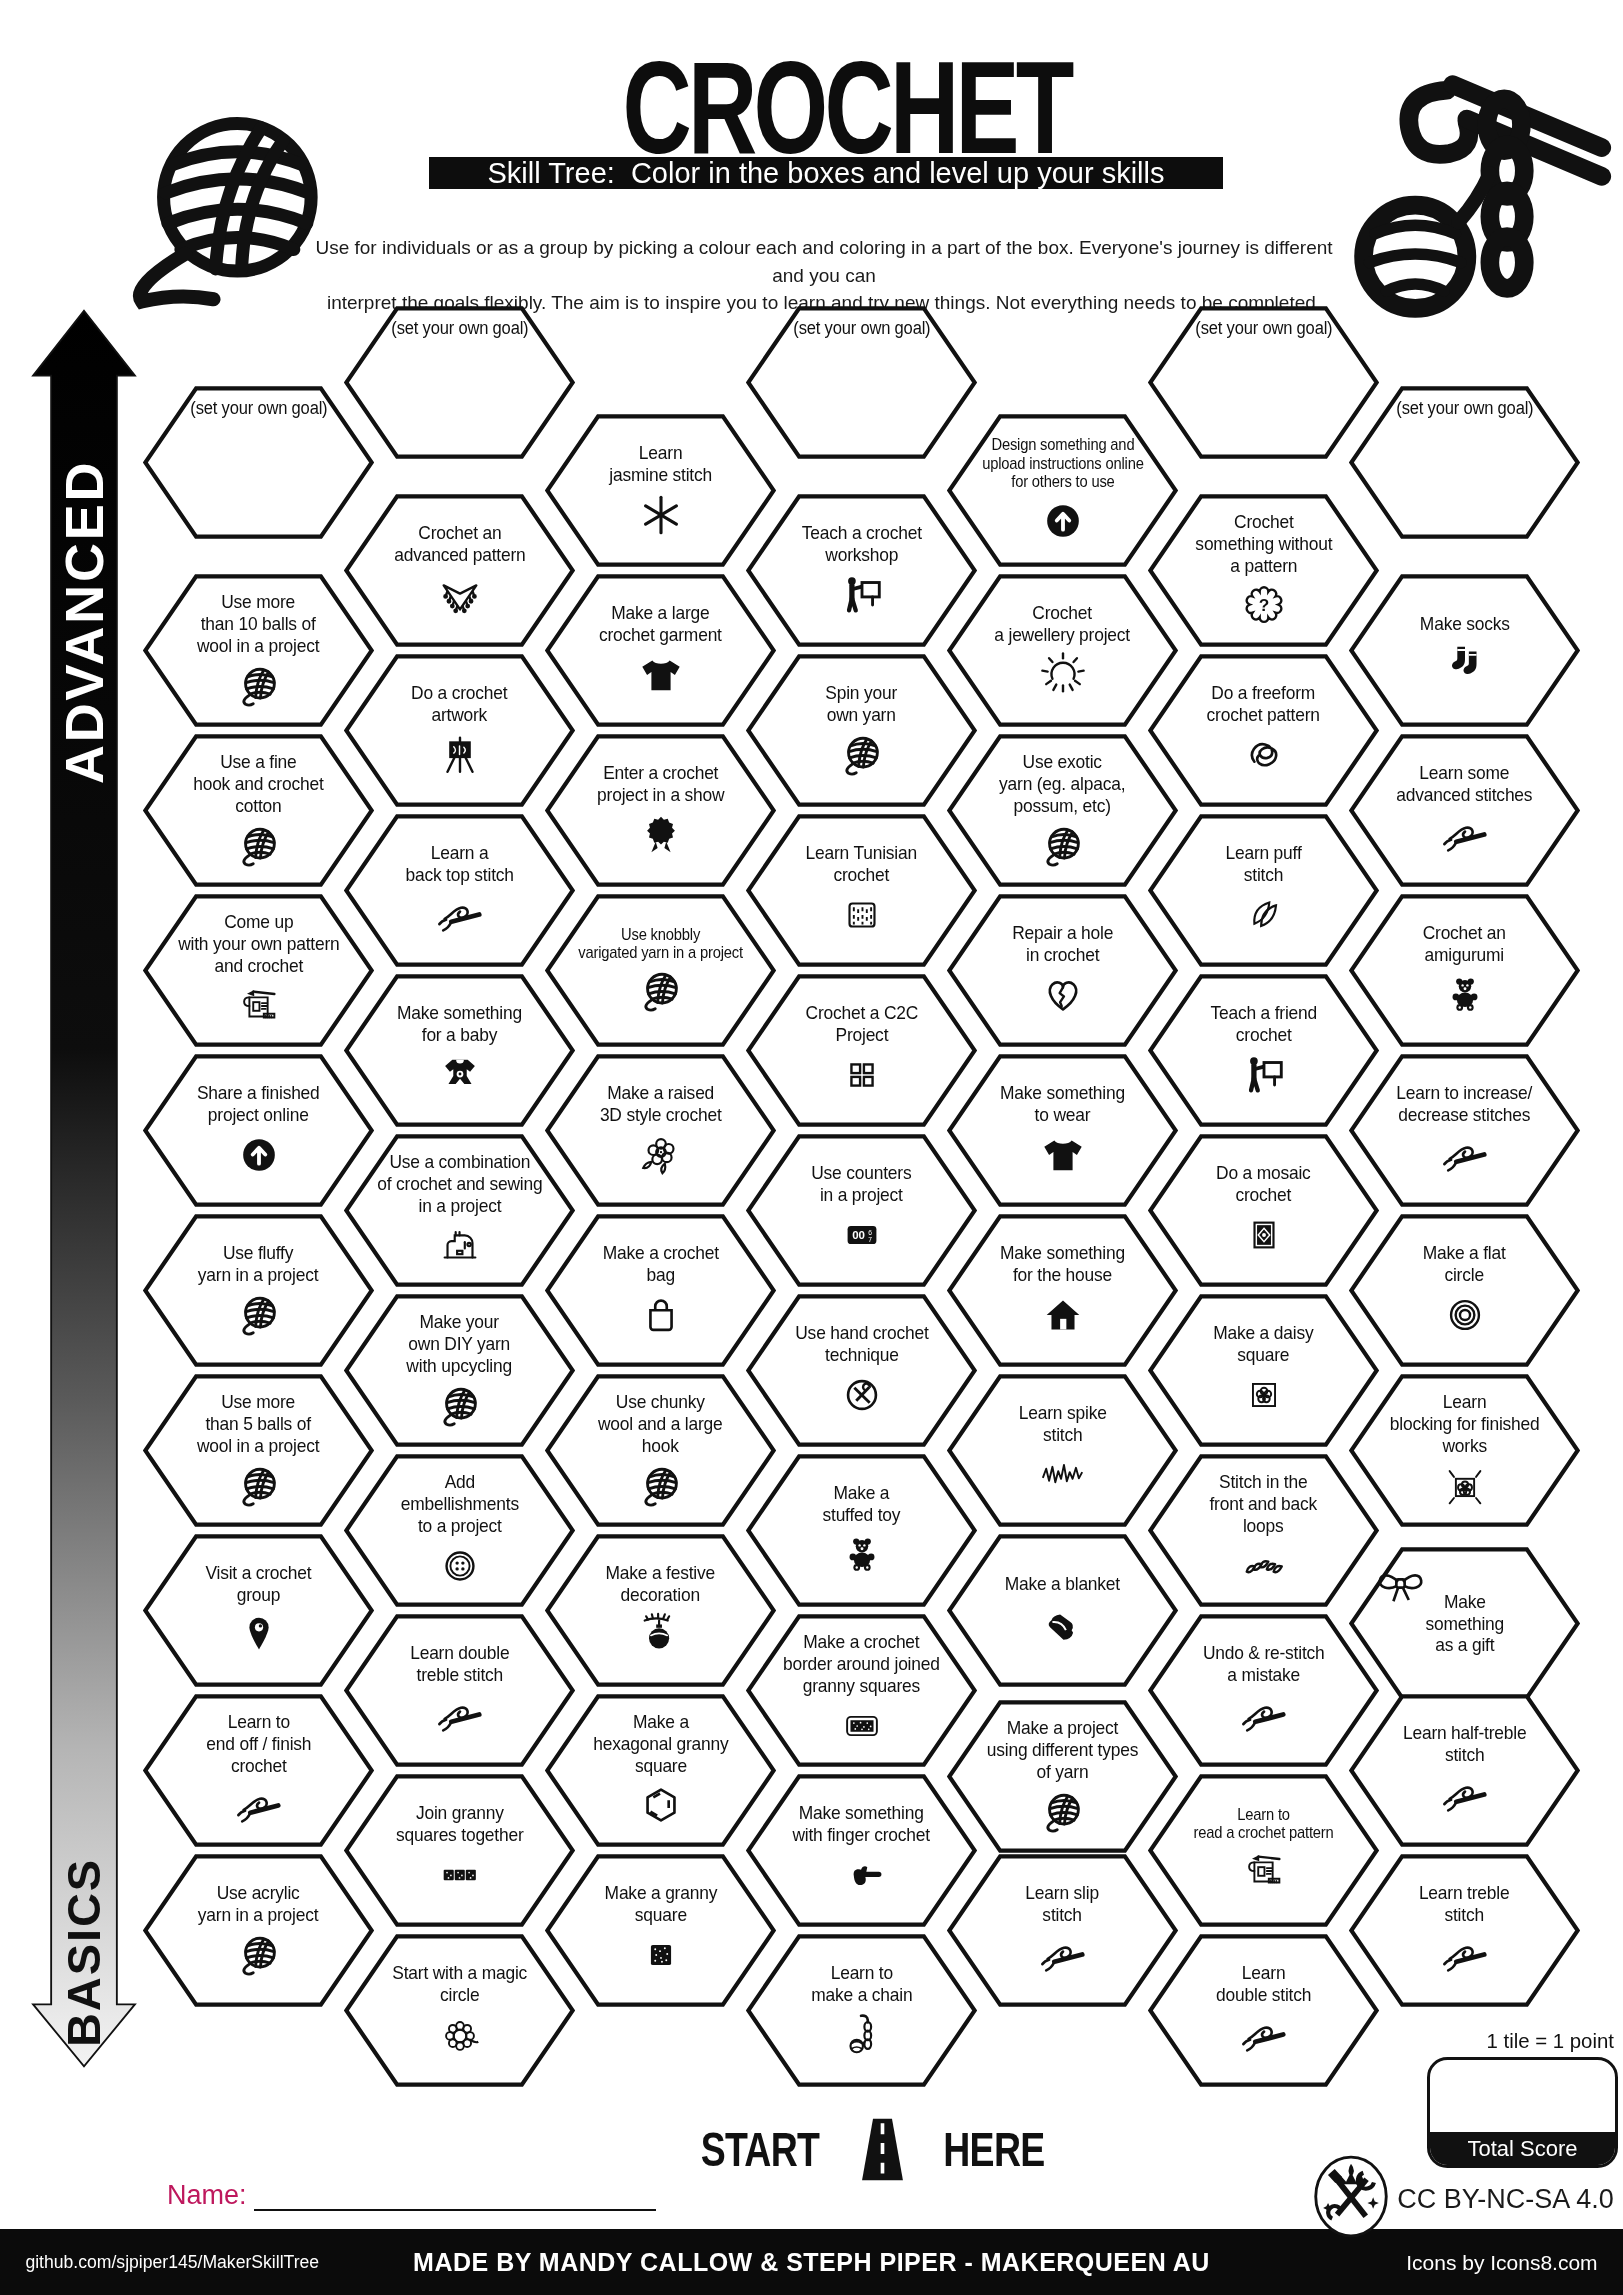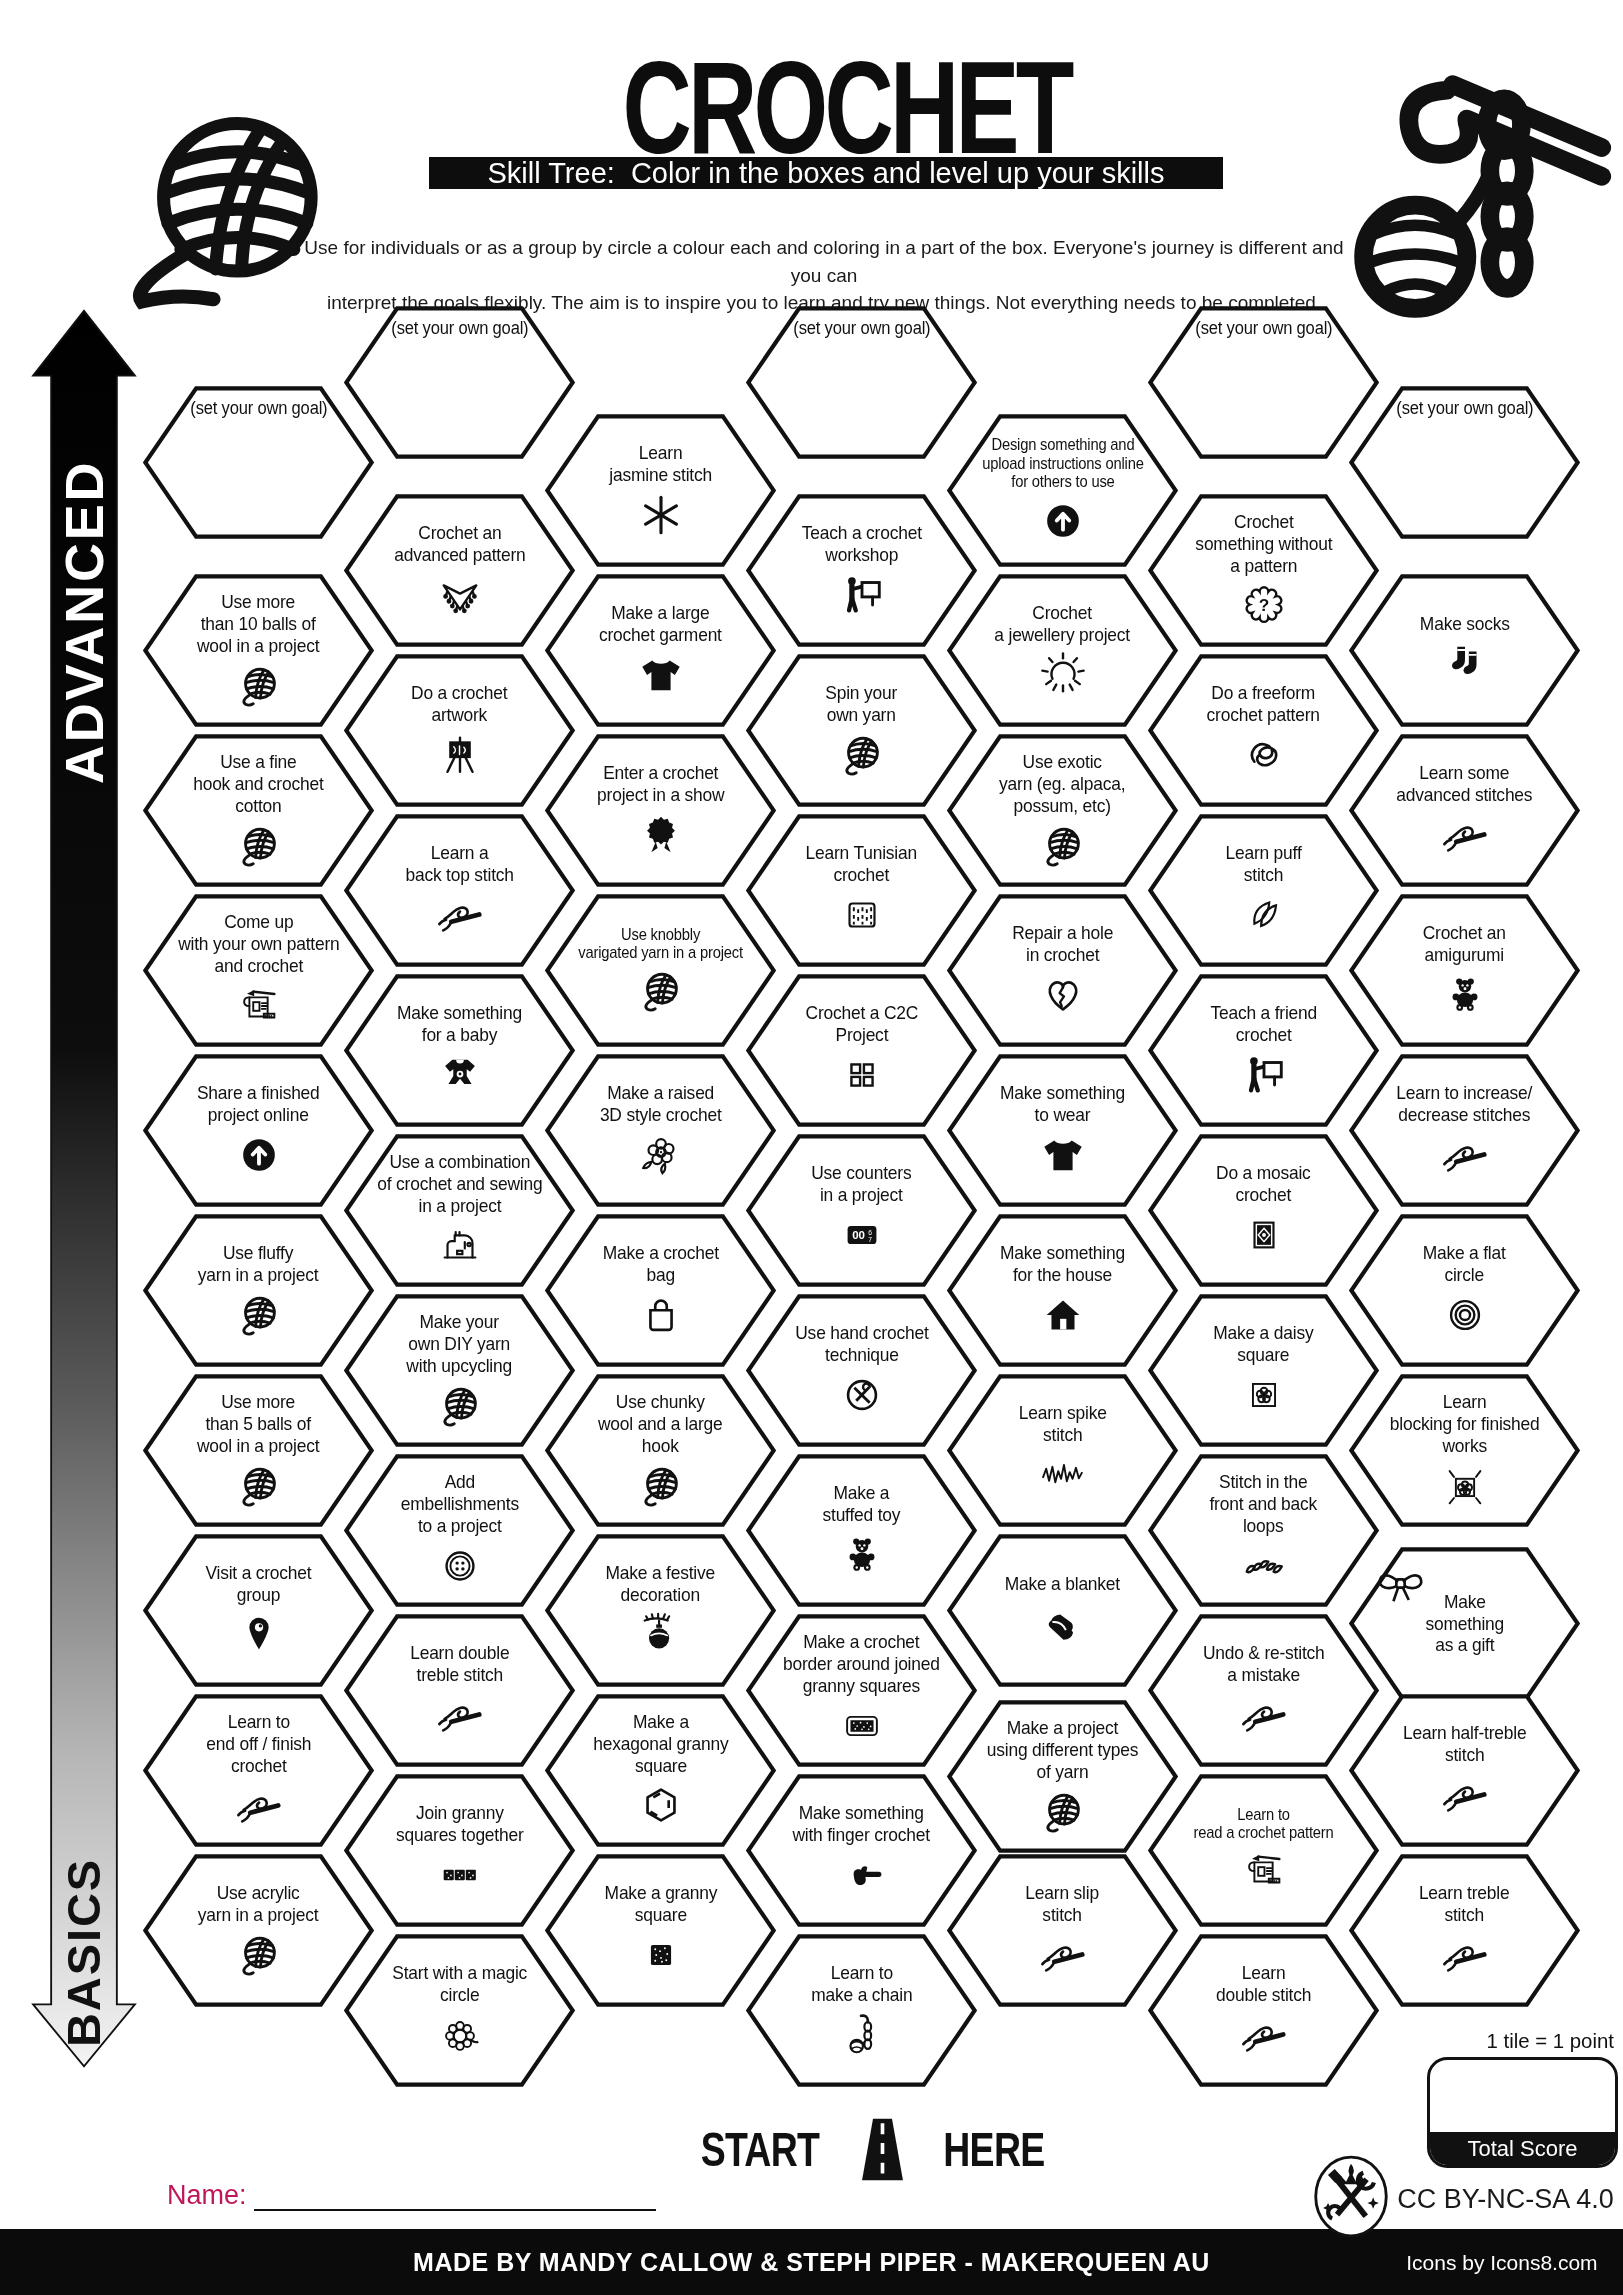--- a/index.html
+++ b/index.html
@@ -552,21 +552,21 @@
 <path d="M77,51 l2,5 5,2 -5,2 -2,5 -2,-5 -5,-2 5,-2 z" fill="#111" stroke="none"></path>
 <path d="M22,58 l2,4 4,2 -4,2 -2,4 -2,-4 -4,-2 4,-2 z" fill="#111" stroke="none"></path>
         </g>
       </symbol>
 </defs>
 </svg>
 
 <div class="title">CROCHET</div>
 <div class="subtitle">Skill Tree:  Color in the boxes and level up your skills</div>
 <div class="desc">
-  <div>Use for individuals or as a group by circle a colour each and coloring in a part of the box.  Everyone's journey is different and you can</div>
+  <div>Use for individuals or as a group by picking a colour each and coloring in a part of the box.  Everyone's journey is different and you can</div>
   <div>interpret the goals flexibly.  The aim is to inspire you to learn and try new things. Not everything needs to be completed.</div>
 </div>
 
 <svg class="corner-yarn" viewBox="0 0 470 470" width="217" height="217">
     <use href="#i-corner-yarn"></use>
   </svg>
 <svg class="corner-hook" viewBox="0 0 620 620" width="287" height="287">
     <use href="#i-corner-hook"></use>
   </svg>
 
@@ -1476,16 +1476,17 @@
 <div class="tile-note">1 tile = 1 point</div>
 <div class="score-box">
   <div class="score-band">Total Score</div>
 </div>
 <svg class="maker-logo" viewBox="0 0 178 200" width="82" height="93">
     <use href="#i-maker-logo"></use>
   </svg>
 <div class="license">CC BY-NC-SA 4.0</div>
 
 <div class="footer">
+  <span class="footer-left">github.com/sjpiper145/MakerSkillTree</span>
   <span class="footer-center">MADE BY MANDY CALLOW &amp; STEPH PIPER  -  MAKERQUEEN AU</span>
   <span class="footer-right">Icons by Icons8.com</span>
 </div>
 
 
 </body></html>

